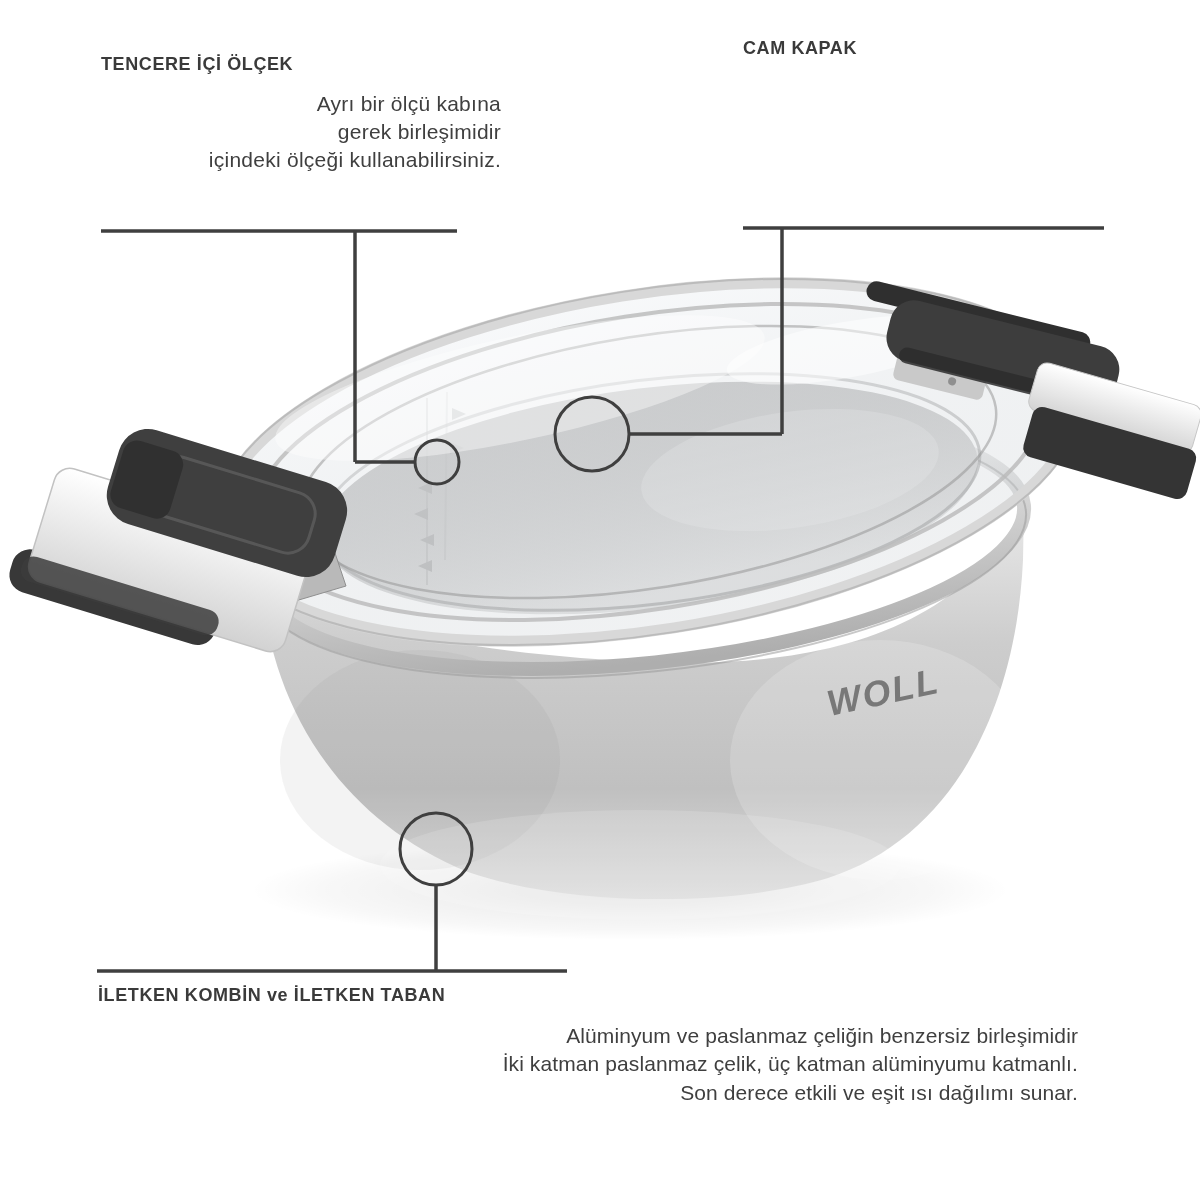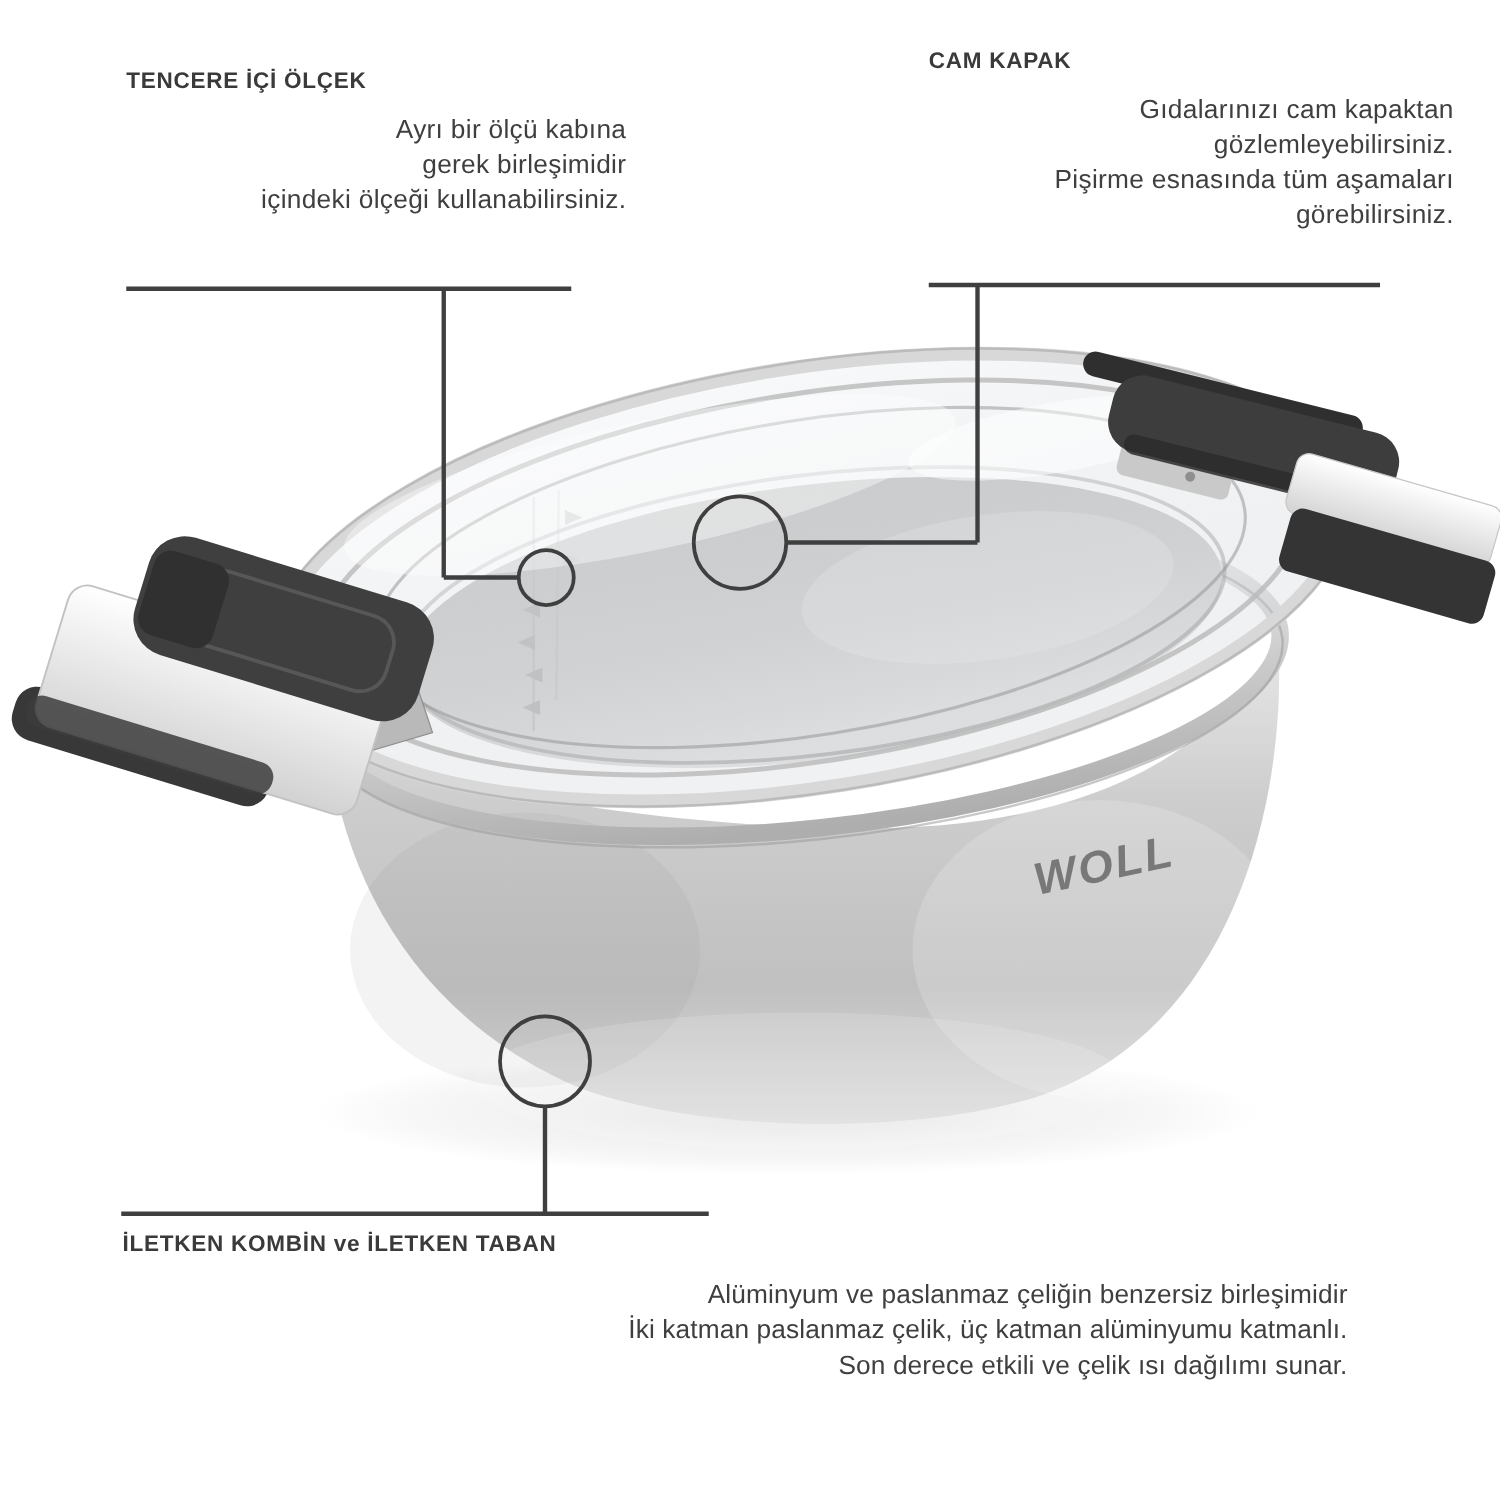--- a/index.html
+++ b/index.html
@@ -161,30 +161,24 @@
     <h2>TENCERE İÇİ ÖLÇEK</h2>
     <div class="body">
       <div>Ayrı bir ölçü kabına</div>
       <div>gerek birleşimidir</div>
       <div>içindeki ölçeği kullanabilirsiniz.</div>
     </div>
   </div>
 
   <div class="callout" id="block-lid">
     <h2>CAM KAPAK</h2>
-    <div class="body">
-      <div>Gıdalarınızı cam kapaktan</div>
-      <div>gözlemleyebilirsiniz.</div>
-      <div>Pişirme esnasında tüm aşamaları</div>
-      <div>görebilirsiniz.</div>
-    </div>
   </div>
 
   <div class="callout" id="block-base">
     <h2>İLETKEN KOMBİN ve İLETKEN TABAN</h2>
     <div class="body">
       <div>Alüminyum ve paslanmaz çeliğin benzersiz birleşimidir</div>
       <div>İki katman paslanmaz çelik, üç katman alüminyumu katmanlı.</div>
-      <div>Son derece etkili ve çelik ısı dağılımı sunar.</div>
+      <div>Son derece etkili ve eşit ısı dağılımı sunar.</div>
     </div>
   </div>
 
 </div>
 
 </body></html>

